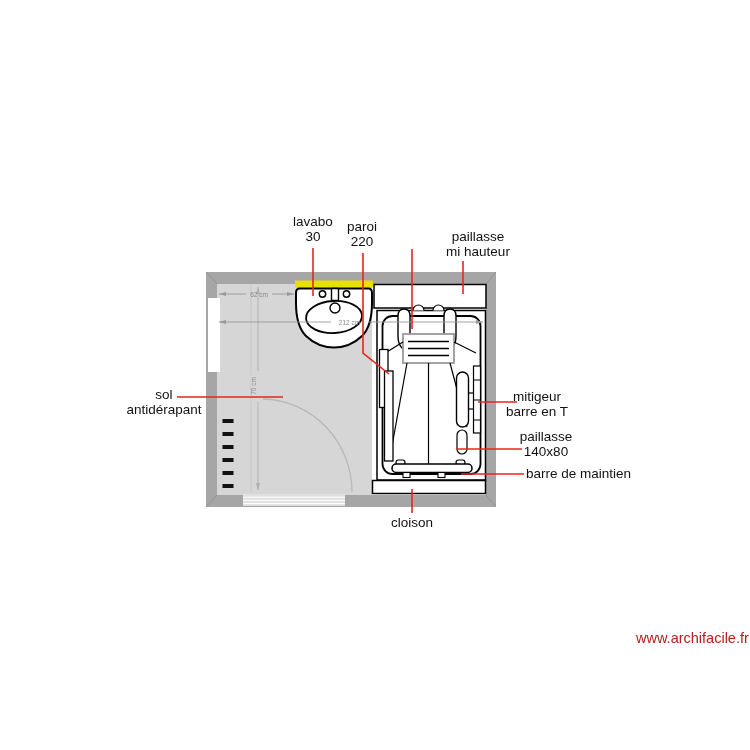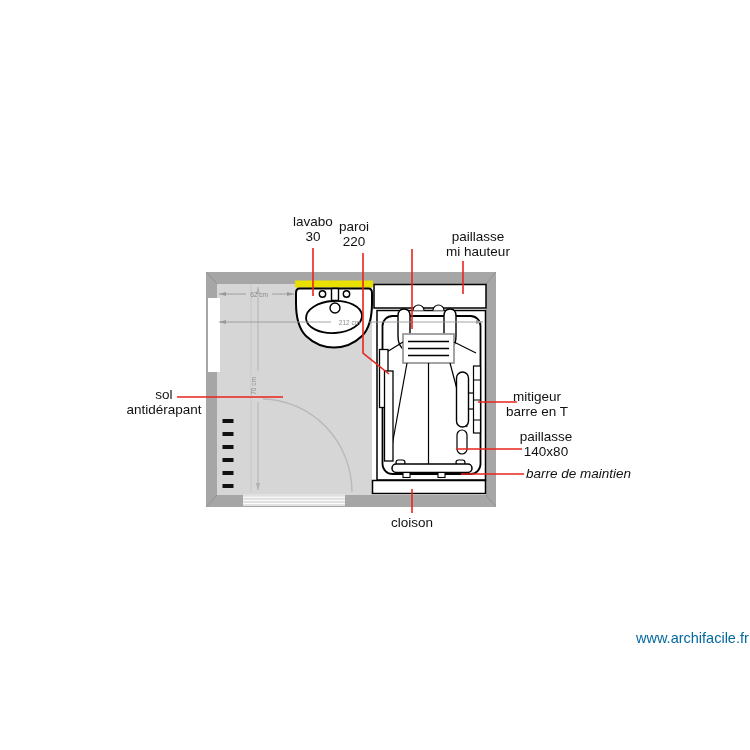--- a/index.html
+++ b/index.html
@@ -1,22 +1,22 @@
 <!DOCTYPE html>
 <html><head>
 <meta charset="utf-8">
 <style>
   html,body{margin:0;padding:0;background:#fff;}
   #stage{position:relative;width:750px;height:750px;background:#ffffff;overflow:hidden;
          font-family:"Liberation Sans",sans-serif;}
   #plan-svg{position:absolute;left:0;top:0;}
   .lbl{position:absolute;text-align:center;font-size:13.5px;line-height:14.5px;color:#111;}
-  .lbl.single{text-align:left;white-space:nowrap;font-style:italic;}
+  .lbl.single{text-align:left;white-space:nowrap;}
   .dim{font-family:"Liberation Sans",sans-serif;font-size:6.5px;fill:#8a8a8a;}
-  #watermark{position:absolute;left:636px;top:630px;font-size:14.5px;color:#0369a1;}
+  #watermark{position:absolute;left:636px;top:630px;font-size:14.5px;color:#b91c1c;}
 </style>
 </head>
 <body>
 
 <div id="stage">
 
 <svg id="plan-svg" width="750" height="750" viewBox="0 0 750 750">
 
   <g>
     <rect x="206" y="272" width="290" height="235" fill="#a6a6a6"></rect>
@@ -138,21 +138,21 @@
     <path d="M 456 449 L 522 449"></path>
     <path d="M 461 474 L 524 474"></path>
     <path d="M 412 489 L 412 513"></path>
   </g>
 </svg>
 
 <div class="lbl" style="left:270px;top:215px;width:86px">
   <div>lavabo</div>
   <div>30</div>
 </div>
-<div class="lbl" style="left:322px;top:220px;width:64px">
+<div class="lbl" style="left:330px;top:220px;width:64px">
   <div>paroi</div>
   <div>220</div>
 </div>
 <div class="lbl" style="left:120px;top:388px;width:88px">
   <div>sol</div>
   <div>antidérapant</div>
 </div>
 <div class="lbl" style="left:436px;top:230px;width:84px">
   <div>paillasse</div>
   <div>mi hauteur</div>

